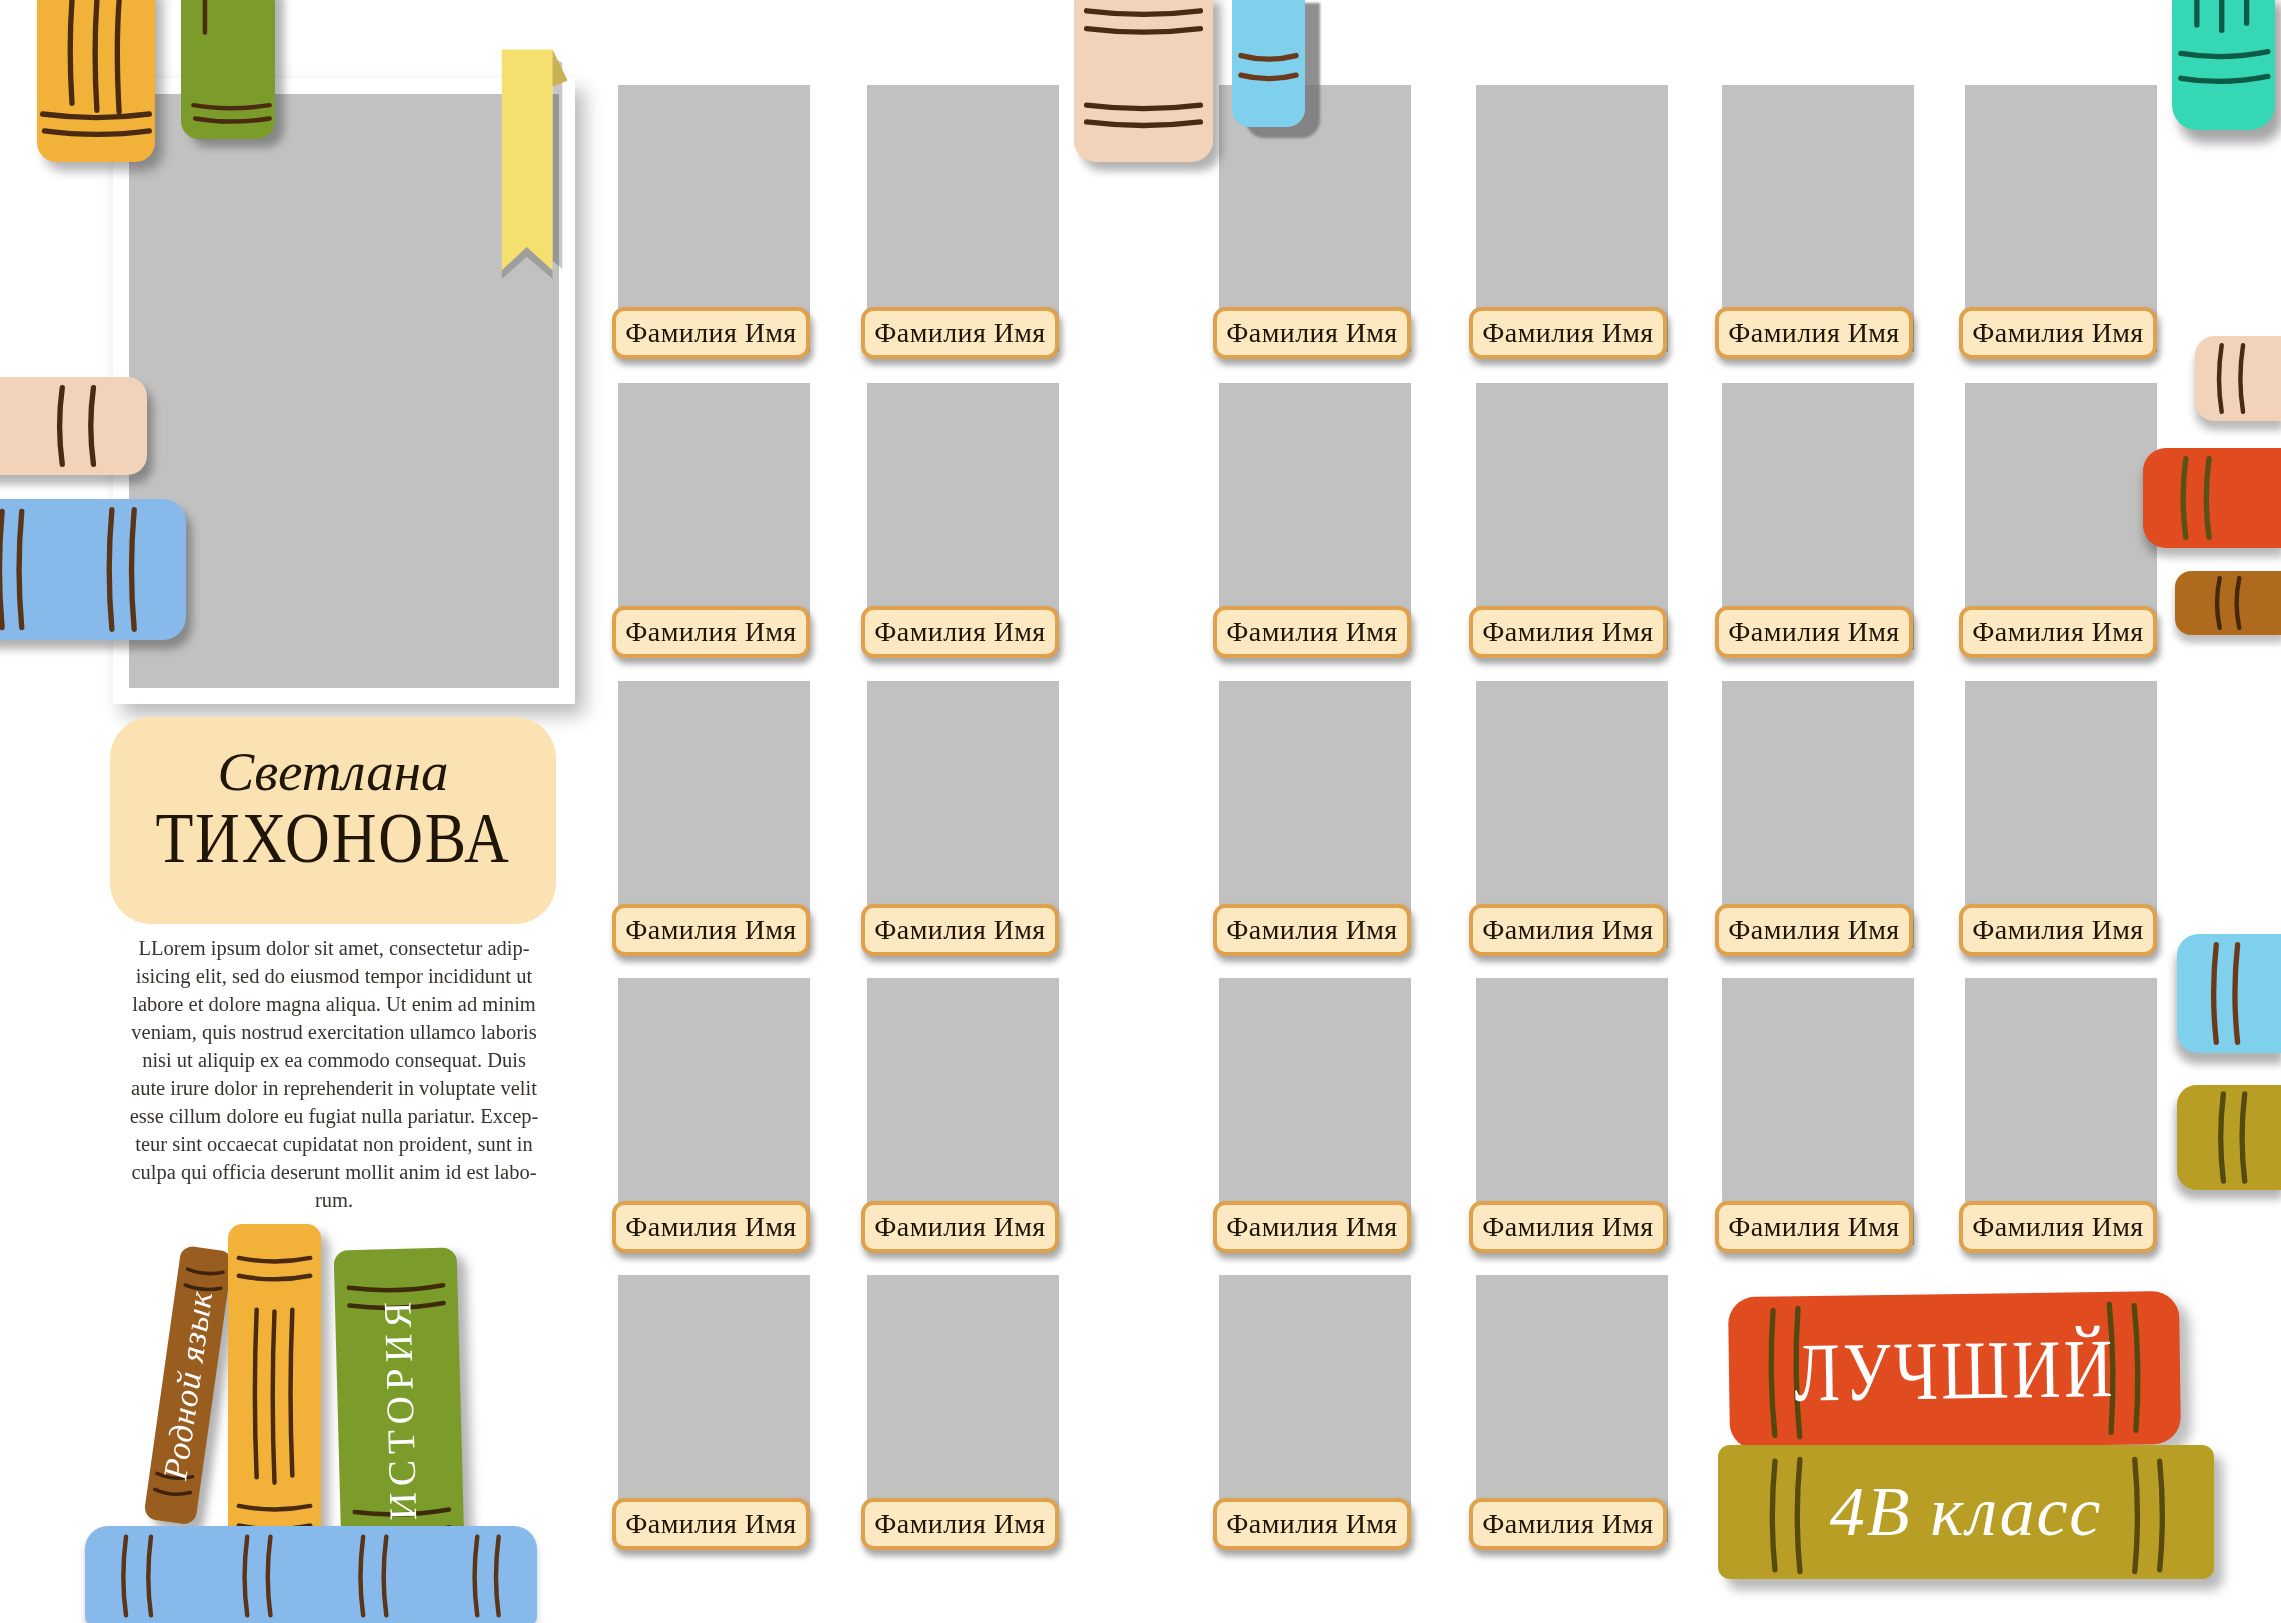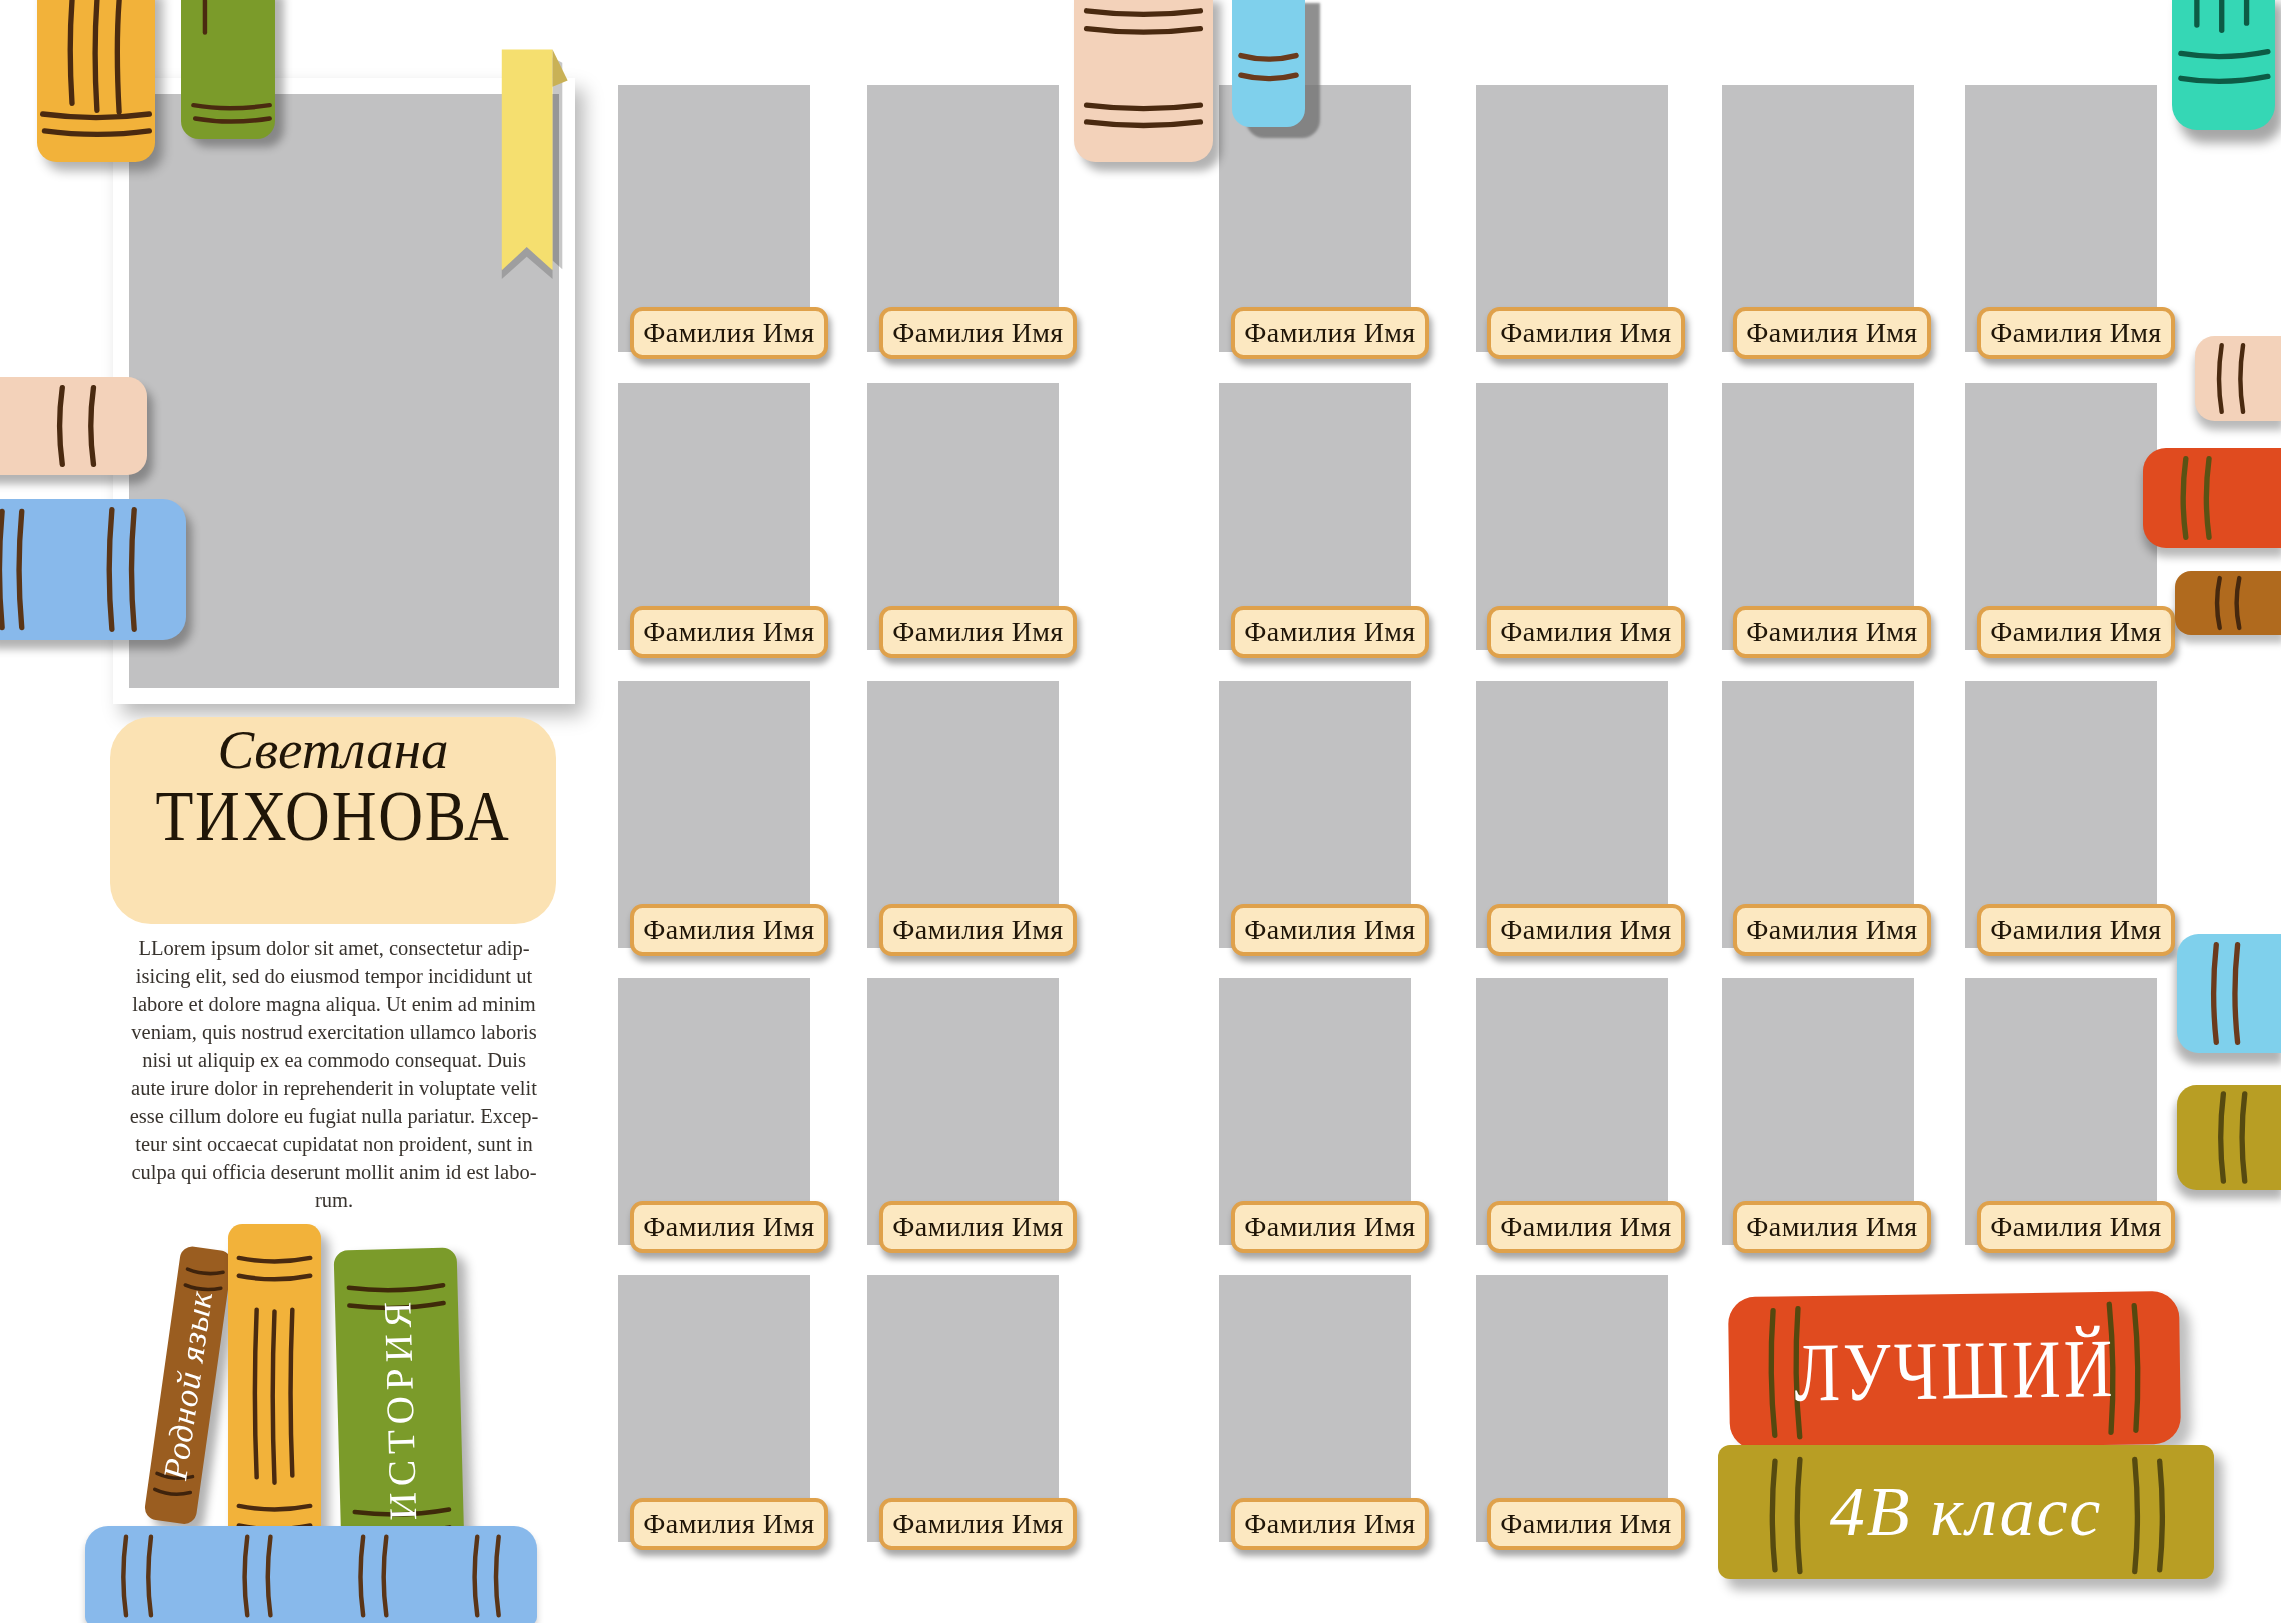--- a/index.html
+++ b/index.html
@@ -12,33 +12,33 @@
           font-family:"Liberation Serif","DejaVu Serif",serif;}
   .abs{position:absolute;}
   
   .frame{left:113px;top:78px;width:462px;height:626px;background:#ffffff;
          box-shadow:9px 10.7px 18px rgba(0,0,0,.28);}
   .frame-inner{position:absolute;left:16px;top:16px;right:16px;bottom:16px;background:var(--photo-gray);}
   
   .ribbon-svg{left:499px;top:45px;}
   
   .plate{left:110px;top:717px;width:446px;height:207px;background:var(--plate-bg);border-radius:41px;
-         display:flex;flex-direction:column;align-items:center;padding-top:2px;box-sizing:border-box;}
+         display:flex;flex-direction:column;align-items:center;padding-top:24px;box-sizing:border-box;}
   .first-name{font-style:italic;font-size:55px;line-height:62px;color:var(--text-dark);}
   .last-name{font-size:62px;line-height:70px;letter-spacing:1.8px;color:var(--text-dark);
              transform:scaleY(1.15);transform-origin:50% 50%;}
   
   .bio{left:91px;top:934px;width:486px;text-align:center;white-space:pre-line;
        font-size:20.5px;line-height:28px;color:var(--bio-text);}
   
   .photo{position:absolute;background:var(--photo-gray);}
   .name-label{position:absolute;background:var(--label-bg);border:4.5px solid var(--label-border);
               border-radius:12.5px;box-shadow:2.7px 5.3px 6.2px rgba(0,0,0,.35);box-sizing:border-box;
               display:flex;align-items:center;justify-content:center;
-              font-size:28px;letter-spacing:0.4px;color:var(--text-dark);margin-left:18px;}
+              font-size:28px;letter-spacing:0.4px;color:var(--text-dark);}
   
   .book{position:absolute;}
   .book svg{position:absolute;left:0;top:0;overflow:visible;}
   .spine-text{position:absolute;left:50%;top:50%;white-space:nowrap;color:#fff;}
 </style>
 </head>
 <body>
 
 <div class="canvas" id="canvas">
 

